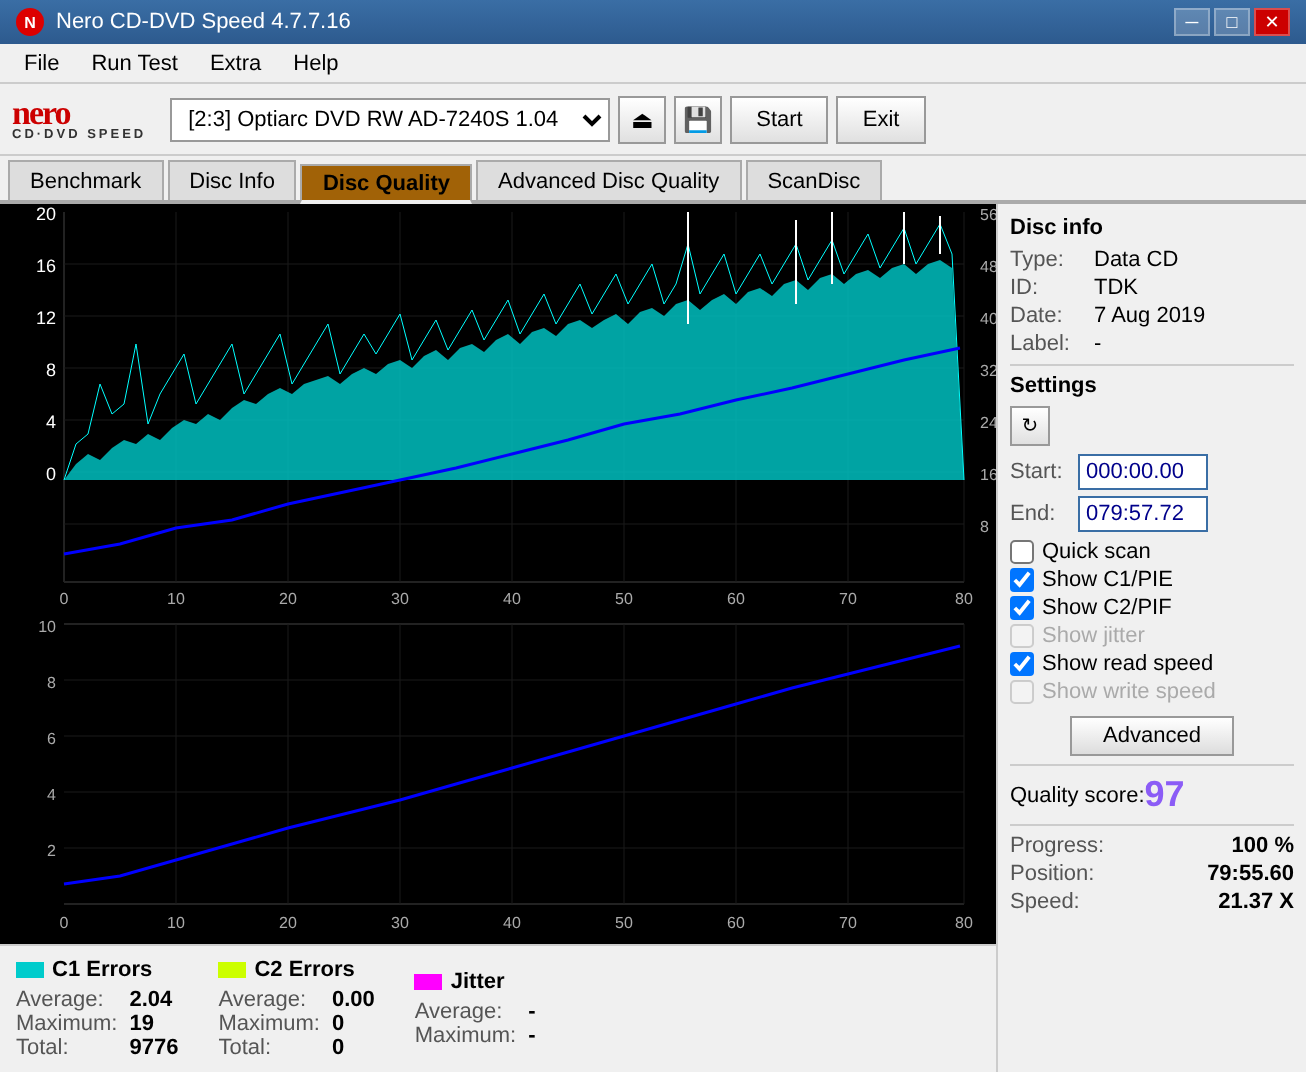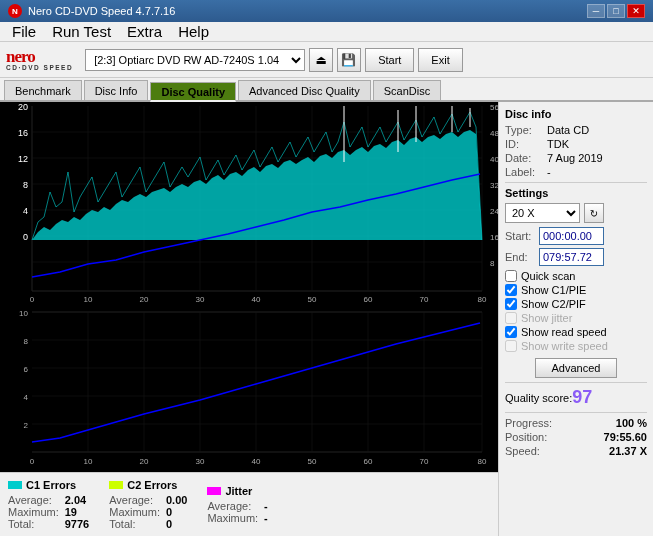--- a/index.html
+++ b/index.html
@@ -27,21 +27,21 @@
 
     
     .menu-bar {
       background: #f0f0f0;
       height: 20px;
       display: flex;
       align-items: center;
       border-bottom: 1px solid #ccc;
       padding: 0 4px;
     }
-    .menu-item { padding: 2px 8px; font-size: 15px; cursor: pointer; }
+    .menu-item { padding: 2px 8px; font-size: 11px; cursor: pointer; }
 
     
     .toolbar {
       background: #f0f0f0;
       height: 36px;
       display: flex;
       align-items: center;
       padding: 2px 6px;
       gap: 4px;
       border-bottom: 1px solid #ccc;
@@ -85,21 +85,21 @@
       font-size: 11px;
       border: 1px solid #aaa;
       border-bottom: none;
       background: #ddd;
       cursor: pointer;
       margin-right: 2px;
       height: 20px;
       display: flex; align-items: center;
     }
     .tab.active {
-      background: #4d7c0f;
+      background: #a16207;
       border-bottom: 2px solid #f0f0f0;
       margin-bottom: -2px;
       font-weight: bold;
     }
 
     
     .main-content {
       display: flex;
       height: calc(536px - 22px - 20px - 36px - 24px);
     }
@@ -382,23 +382,20 @@
     </div>
     <div class="info-row">
       <span class="info-label">Label:</span>
       <span class="info-value">-</span>
     </div>
 
     <hr class="divider">
 
     <div class="section-title">Settings</div>
     <div class="settings-row">
-      <select class="speed-select">
-        <option>20 X</option>
-      </select>
       <div class="toolbar-icon-btn" style="width:20px; height:20px; font-size:10px;">↻</div>
     </div>
 
     <div style="display:flex; align-items:center; gap:4px; margin-bottom:3px; font-size:11px;">
       <span style="color:#555; min-width:30px;">Start:</span>
       <input class="time-input" type="text" style="color: rgb(0, 0, 139); font-size: 11px;" value="000:00.00">
     </div>
     <div style="display:flex; align-items:center; gap:4px; margin-bottom:4px; font-size:11px;">
       <span style="color:#555; min-width:30px;">End:</span>
       <input class="time-input" type="text" style="color: rgb(0, 0, 139); font-size: 11px;" value="079:57.72">

